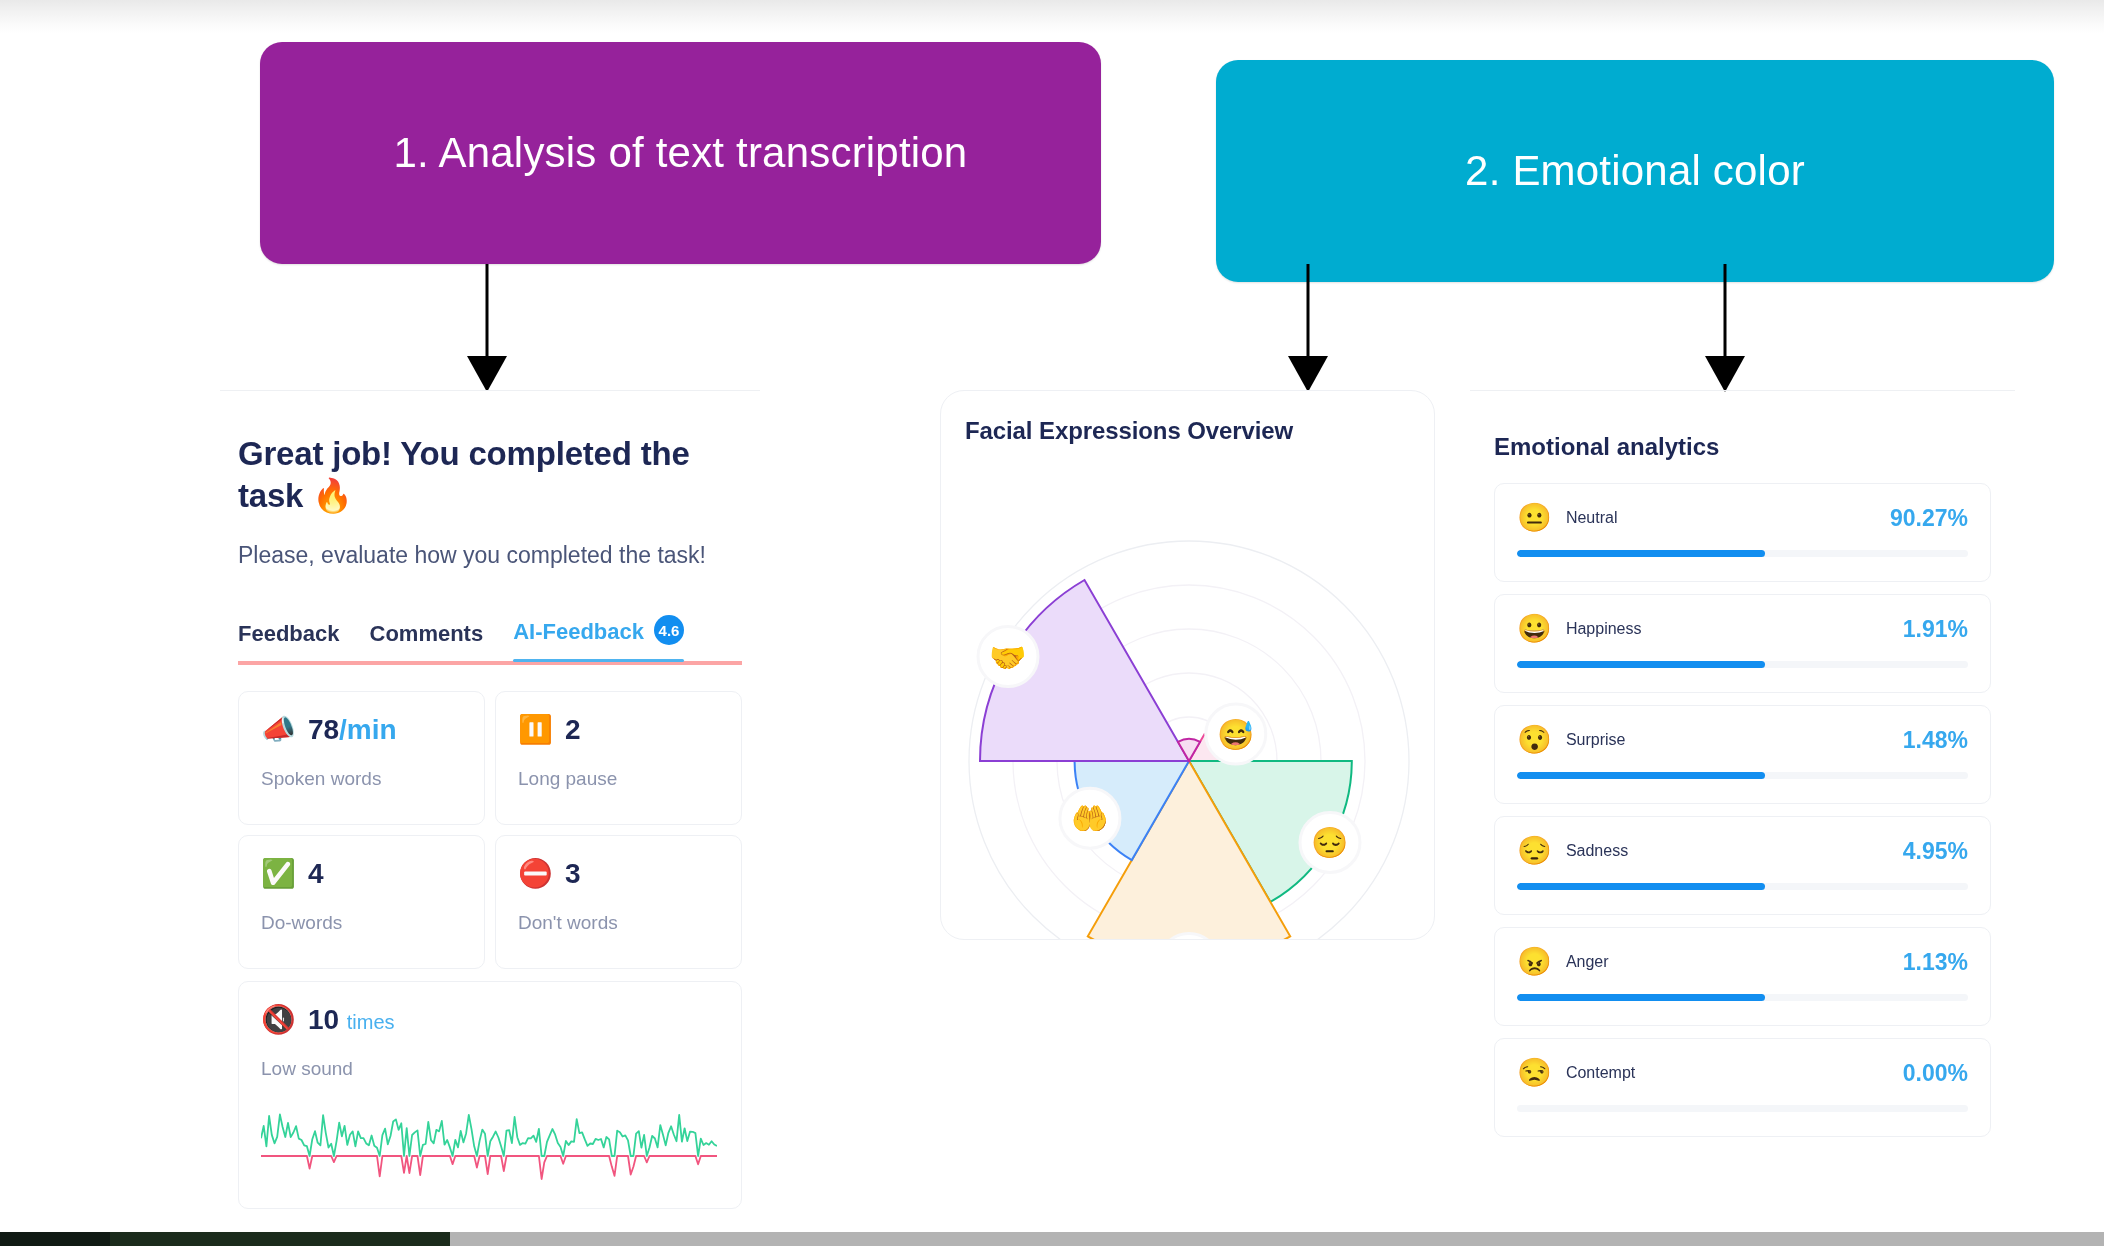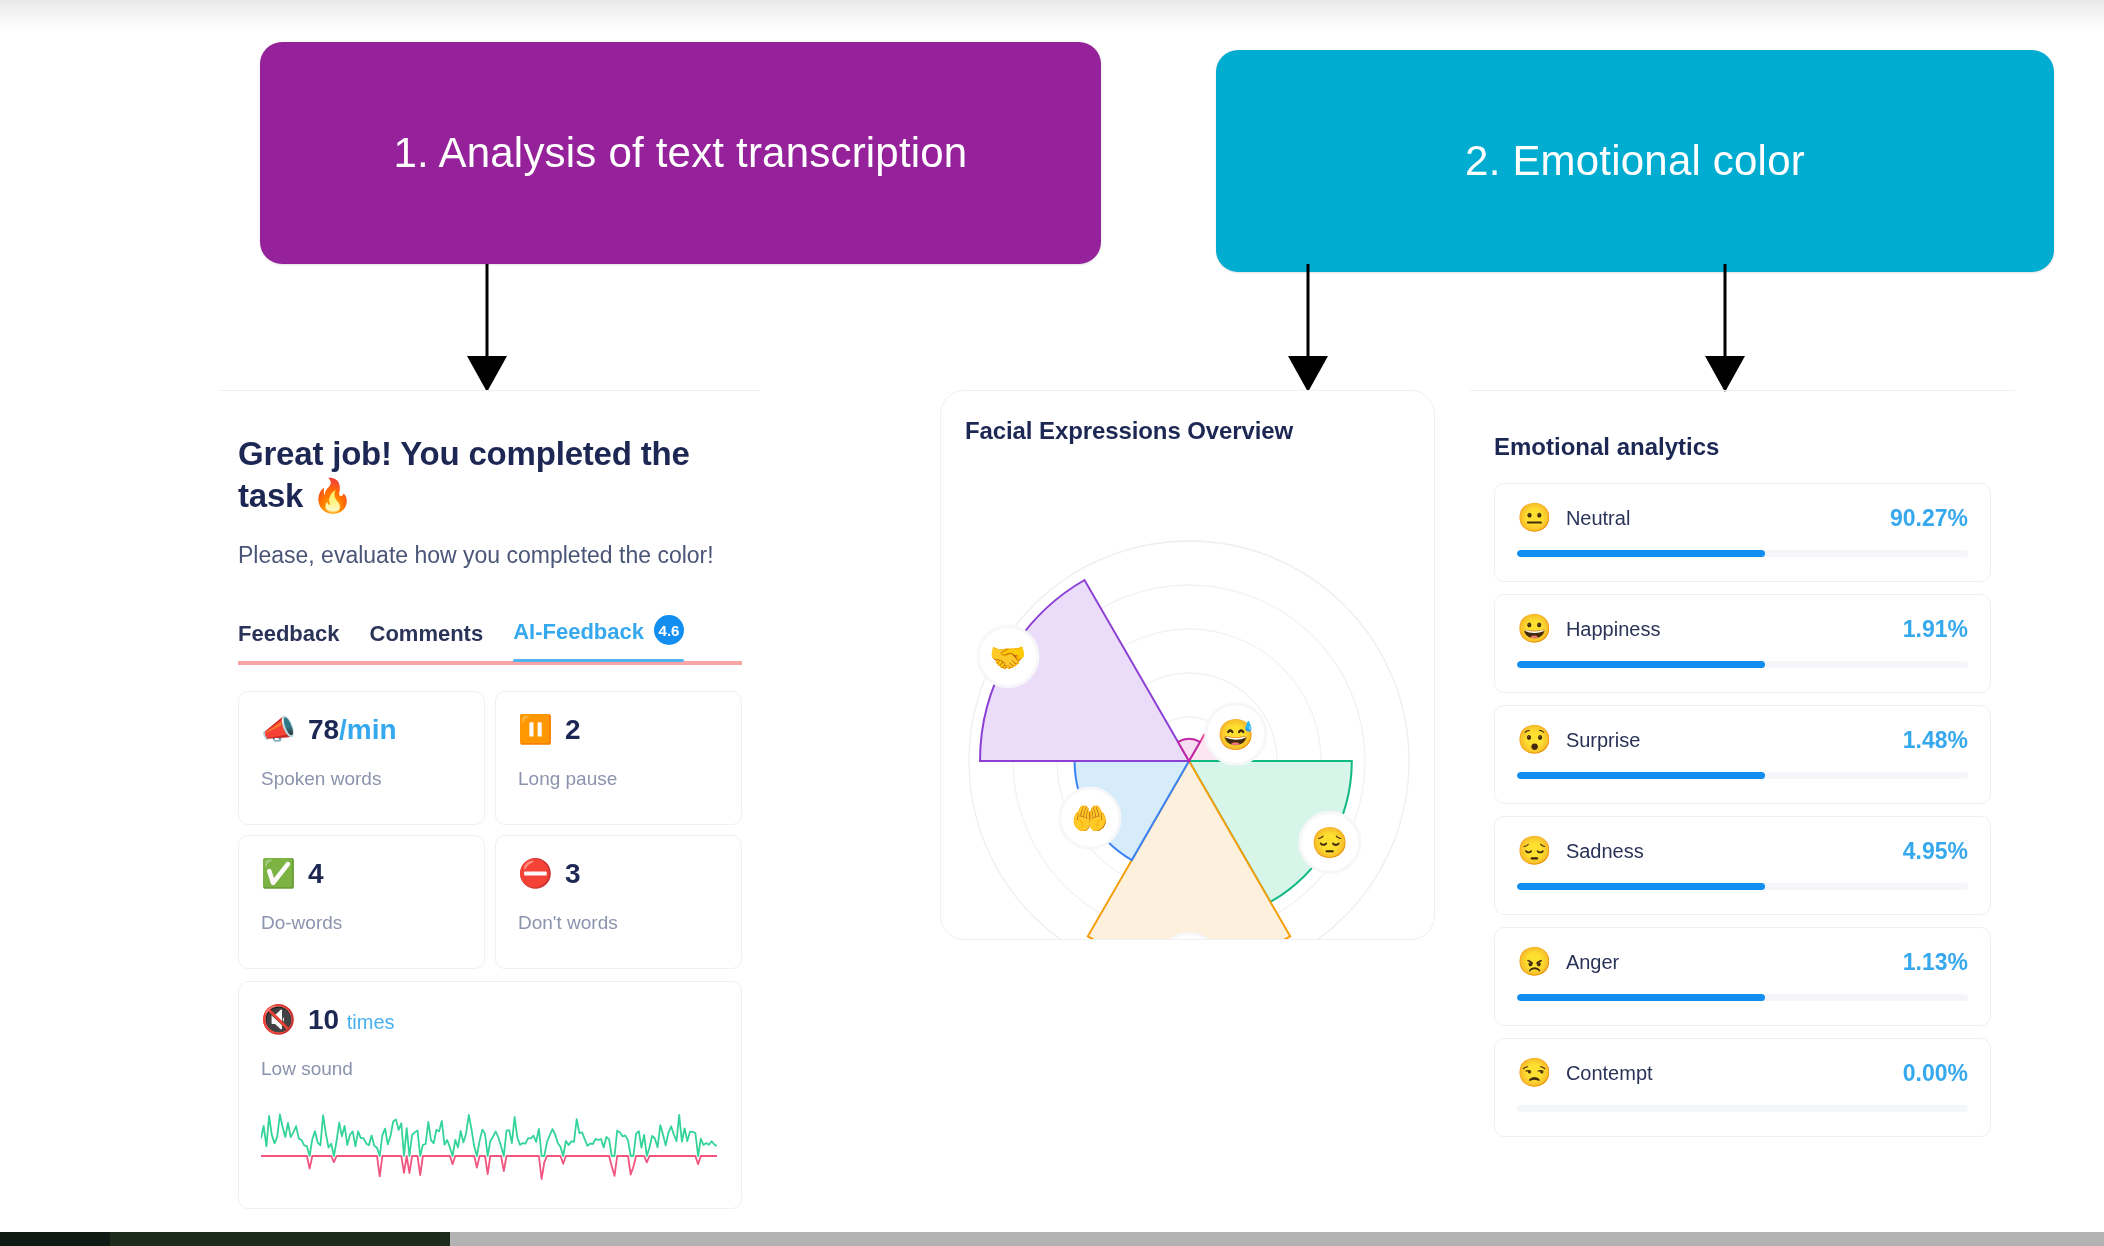--- a/index.html
+++ b/index.html
@@ -36,21 +36,21 @@
     border-radius: 22px;
     display: flex; align-items: center; justify-content: center;
     color: #ffffff;
     font-size: 42px;
     font-weight: 500;
     letter-spacing: .2px;
     box-shadow: 0 1px 2px rgba(0,0,0,.12);
     margin-left: 40px;
   }
   .pill-1 { left: 220px; top: 42px; width: 841px; height: 222px; background: #96229B; }
-  .pill-2 { left: 1176px; top: 50px; width: 838px; height: 222px; background: #00ACD0; }
+  .pill-2 { left: 1176px; top: 60px; width: 838px; height: 222px; background: #00ACD0; }
   .pill-2 .pill-label { font-weight: 400; }
 
   
   .arrow { position: absolute; }
   .arrow .shaft {
     position: absolute; left: 50%; top: 0; width: 3px; height: calc(100% - 34px);
     background: #000; transform: translateX(-1.5px);
   }
   .arrow .head {
     position: absolute; left: 50%; bottom: 0;
@@ -144,21 +144,21 @@
   .right-title {
     margin: 42px 0 15px 24px; font-size: 24px; font-weight: 600; color: #1d2754;
   }
   .emo-list { margin: 22px 24px 0 24px; display: flex; flex-direction: column; gap: 12px; }
   .emo-row {
     border: 1px solid #eef0f4; border-radius: 10px; background: #fff;
     padding: 20px 22px 24px 22px;
   }
   .emo-head { display: flex; align-items: center; }
   .emo-emoji { font-size: 28px; line-height: 1; margin-right: 14px; }
-  .emo-name { font-size: 20px; font-weight: 500; color: #2a3358; text-align: center; }
+  .emo-name { font-size: 16px; font-weight: 500; color: #2a3358; text-align: center; }
   .emo-pct { margin-left: auto; font-size: 23px; font-weight: 600; color: #36a8ee; }
   .emo-track {
     margin-top: 18px; height: 7px; border-radius: 4px; background: #f4f6f9;
     overflow: hidden;
   }
   .emo-fill { height: 100%; border-radius: 4px; background: #128ef0; }
 </style>
 </head>
 <body>
 
@@ -182,21 +182,21 @@
     <div class="head"></div>
   </div>
   <div class="arrow arrow-c">
     <div class="shaft"></div>
     <div class="head"></div>
   </div>
 
   <div class="col-left">
 
     <div class="heading-main">Great job! You completed the task 🔥</div>
-    <div class="heading-sub">Please, evaluate how you completed the color!</div>
+    <div class="heading-sub">Please, evaluate how you completed the task!</div>
 
     <div class="tabs">
       <div class="tab">
         <span>Feedback</span>
       </div>
       <div class="tab">
         <span>Comments</span>
       </div>
       <div class="tab active">
         <span>AI-Feedback</span>

